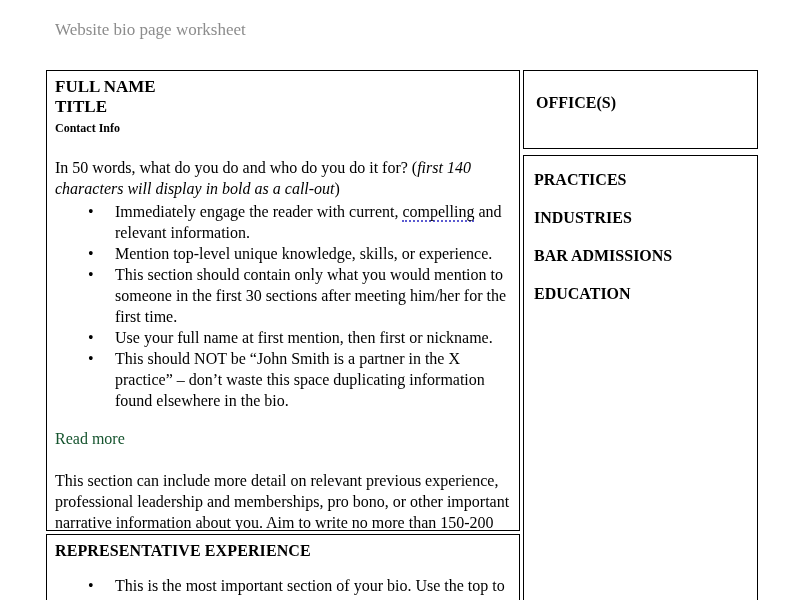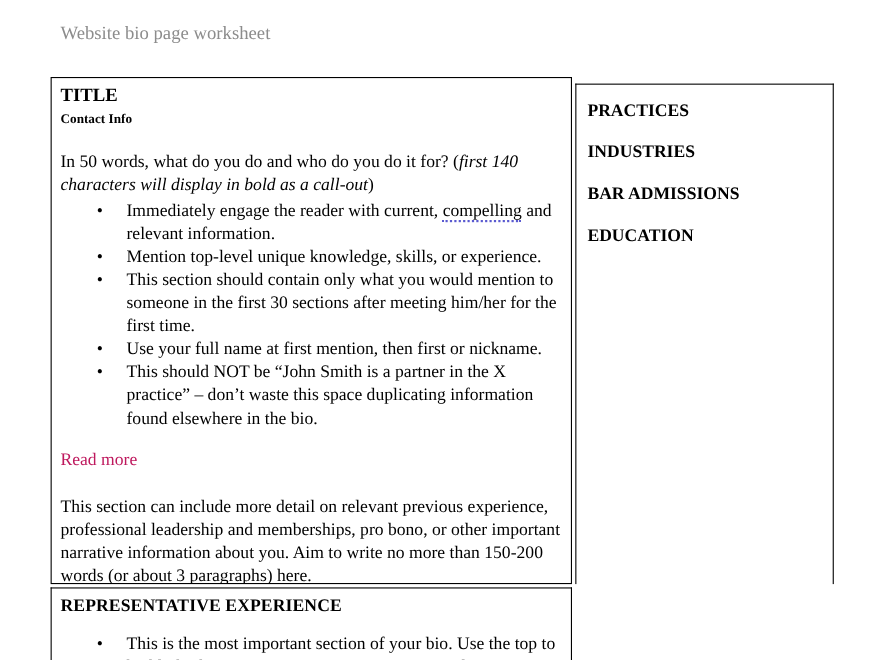--- a/index.html
+++ b/index.html
@@ -136,21 +136,21 @@
     line-height: 21px;
   }
 
   .grammar {
     text-decoration: none;
     border-bottom: 2px dotted #5a5ad0;
     padding-bottom: 0px;
   }
 
   .read-more {
-    color: #be185d;
+    color: #14532d;
     font-size: 16px;
     line-height: 21px;
     margin: 17px 0 0 0;
     font-family: "Liberation Serif", "DejaVu Serif", serif;
   }
 
   .detail-para {
     font-size: 16px;
     line-height: 21px;
     margin: 21px 0 0 0;
@@ -212,20 +212,21 @@
 
   <div class="doc-title">Website bio page worksheet</div>
 
   <div class="worksheet">
 
     <div class="col-left">
 
       <div class="cell cell-main">
 
         <div class="name-block">
+          <p class="name-line">FULL NAME</p>
           <p class="name-line">TITLE</p>
           <p class="contact-line">Contact Info</p>
         </div>
 
         <p class="prompt-para"><span>In 50 words, what do you do and who do you do it for? (</span><i>first 140 characters will display in bold as a call-out</i><span>)</span></p>
 
         <ul class="tips">
           <li><span>Immediately engage the reader with current, </span><span class="grammar">compelling</span><span> and relevant information.</span></li>
           <li><span>Mention top-level unique knowledge, skills, or experience.</span></li>
           <li><span>This section should contain only what you would mention to someone in the first 30 sections after meeting him/her for the first time.</span></li>
@@ -241,20 +242,23 @@
       <div class="cell cell-repexp">
         <p class="section-head">REPRESENTATIVE EXPERIENCE</p>
         <ul class="rep-list">
           <li>This is the most important section of your bio. Use the top to highlight the 4 most impressive, interesting, and most rep</li>
         </ul>
       </div>
     </div>
 
     <div class="col-right">
 
+      <div class="cell cell-offices">
+        <p class="office-label">OFFICE(S)</p>
+      </div>
 
       <div class="cell cell-sections">
         <ul class="section-list">
           <li>PRACTICES</li>
           <li>INDUSTRIES</li>
           <li>BAR ADMISSIONS</li>
           <li>EDUCATION</li>
         </ul>
       </div>
     </div>

